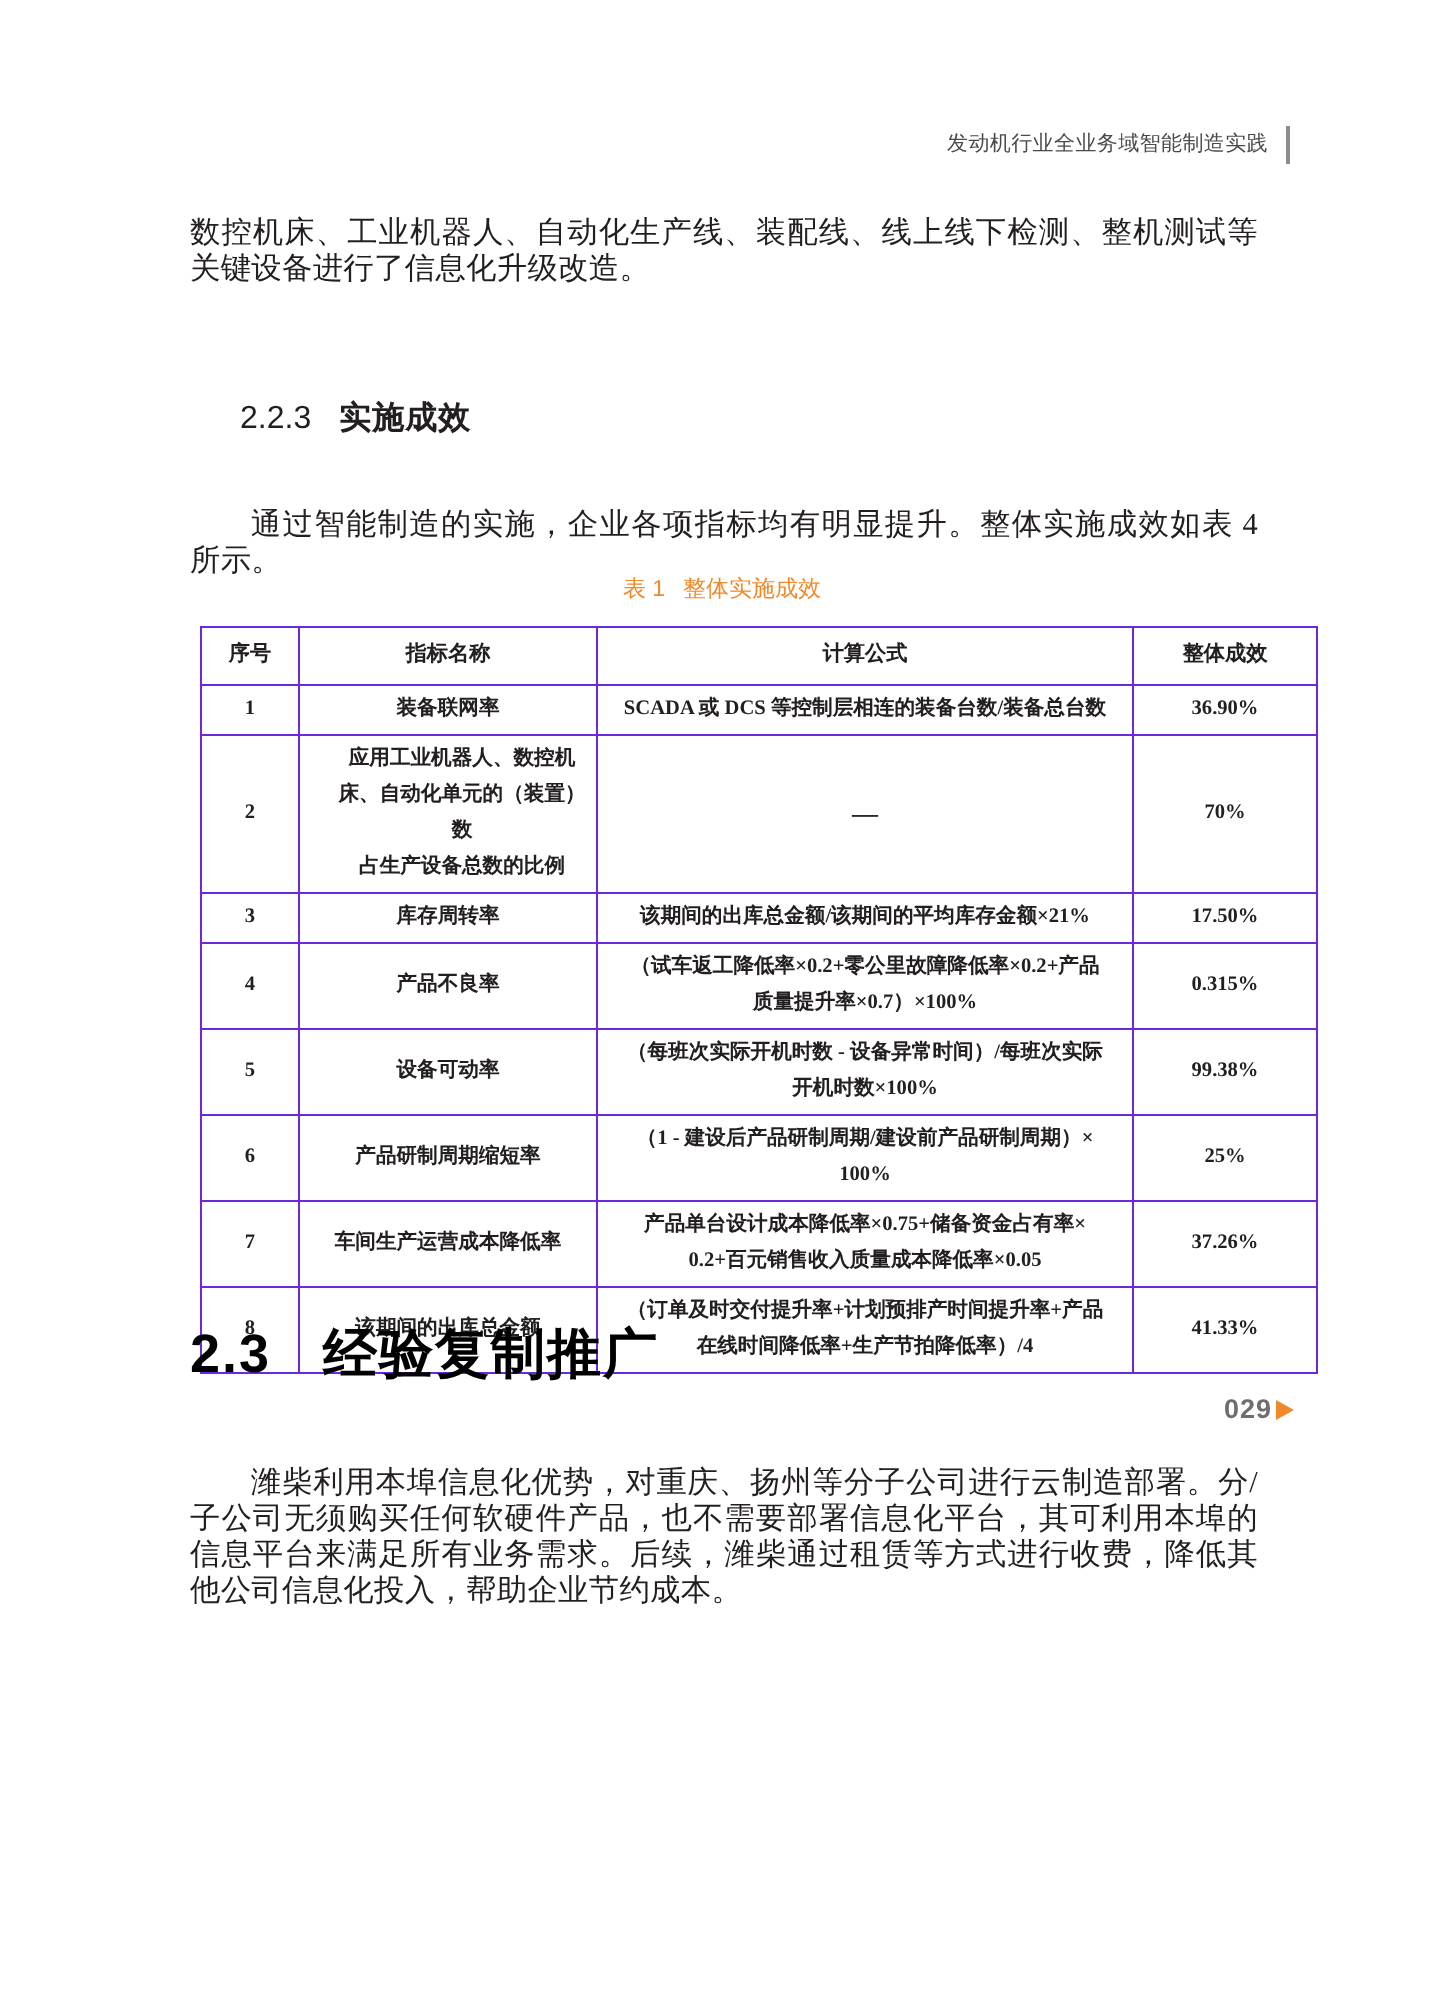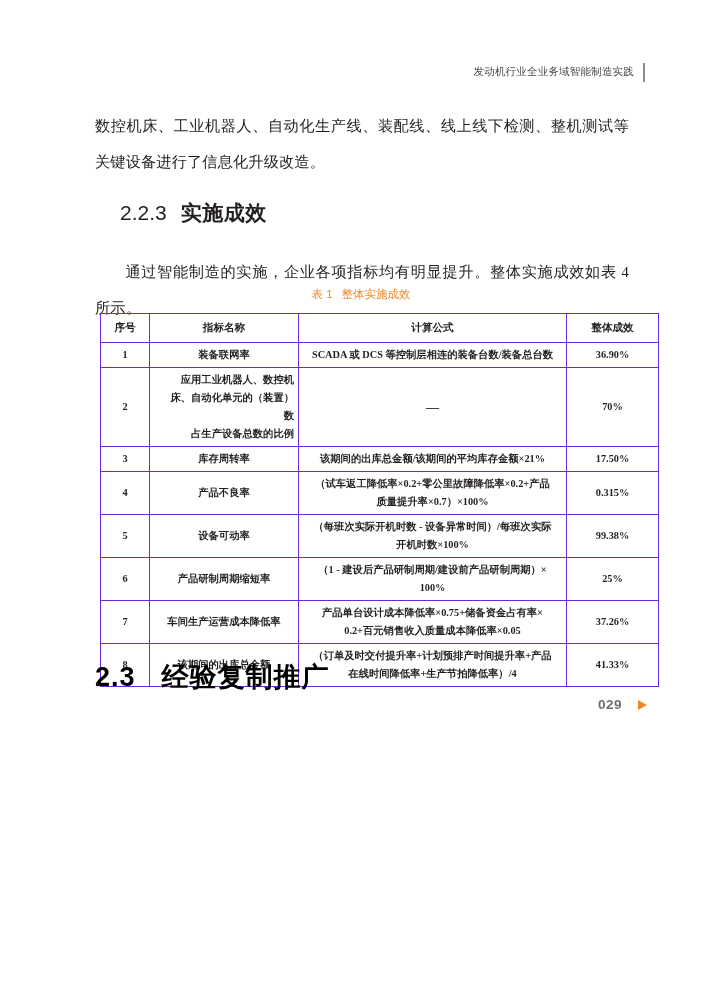--- a/index.html
+++ b/index.html
@@ -43,21 +43,21 @@
   .running-header .rh-bar {
     display: block;
     width: 2px;
     height: 19px;
     background: #8d8d8d;
   }
 
   p.body-text {
     margin: 0;
     font-size: 15.2px;
-    line-height: 36px;
+    line-height: 18px;
     text-align: justify;
     text-justify: inter-ideograph;
     color: #231f20;
     letter-spacing: 0.15px;
   }
   p.indent {
     text-indent: 2em;
   }
 
   .para-top {
@@ -66,21 +66,21 @@
     top: 108px;
     width: 534px;
   }
 
   
   .h3 {
     position: absolute;
     left: 120px;
     top: 199px;
     font-family: "Liberation Sans", "DejaVu Sans", sans-serif;
-    font-size: 21px;
+    font-size: 16px;
     font-weight: bold;
     color: #231f20;
     letter-spacing: 0.5px;
   }
   .h3 .num {
     font-weight: normal;
     letter-spacing: 0px;
   }
   .h3 .gap { display: inline-block; width: 14px; }
 
@@ -141,21 +141,21 @@
     height: 22px;
     font-size: 10.6px;
   }
   table.data-table td.col-idx { width: 40px; }
   table.data-table td.col-name { width: 140px; }
   table.data-table td.col-formula { width: 259px; }
   table.data-table td.col-result { width: 83px; }
 
   table.data-table td.col-name .multi {
     display: block;
-    text-align: right;
+    text-align: center;
     padding-left: 14px;
   }
   table.data-table td.dash {
     font-size: 13px;
   }
 
   
   .para-a {
     position: absolute;
     left: 95px;
@@ -169,21 +169,21 @@
     width: 534px;
   }
 
   
   .page-number {
     position: absolute;
     right: 74px;
     bottom: 43px;
     display: flex;
     align-items: center;
-    gap: 16px;
+    gap: 2px;
     font-family: "Liberation Sans", "DejaVu Sans", sans-serif;
   }
   .page-number .pn-text {
     font-size: 13.5px;
     font-weight: bold;
     color: #6d6e71;
     letter-spacing: 0.5px;
   }
   .page-number .pn-arrow {
     display: block;
@@ -306,20 +306,23 @@
         <td class="col-result">41.33%</td>
       </tr>
 
     </tbody>
   </table>
 
   <div class="h2">
     <span>2.3</span><span class="gap"></span><span>经验复制推广</span>
   </div>
 
+  <div class="para-a">
+    <p class="body-text indent">潍柴利用本埠信息化优势，对重庆、扬州等分子公司进行云制造部署。分/子公司无须购买任何软硬件产品，也不需要部署信息化平台，其可利用本埠的信息平台来满足所有业务需求。后续，潍柴通过租赁等方式进行收费，降低其他公司信息化投入，帮助企业节约成本。</p>
+  </div>
 
 
   <div class="page-number">
     <span class="pn-text">029</span>
     <span class="pn-arrow"></span>
   </div>
 
 </div>
 
 </body></html>

